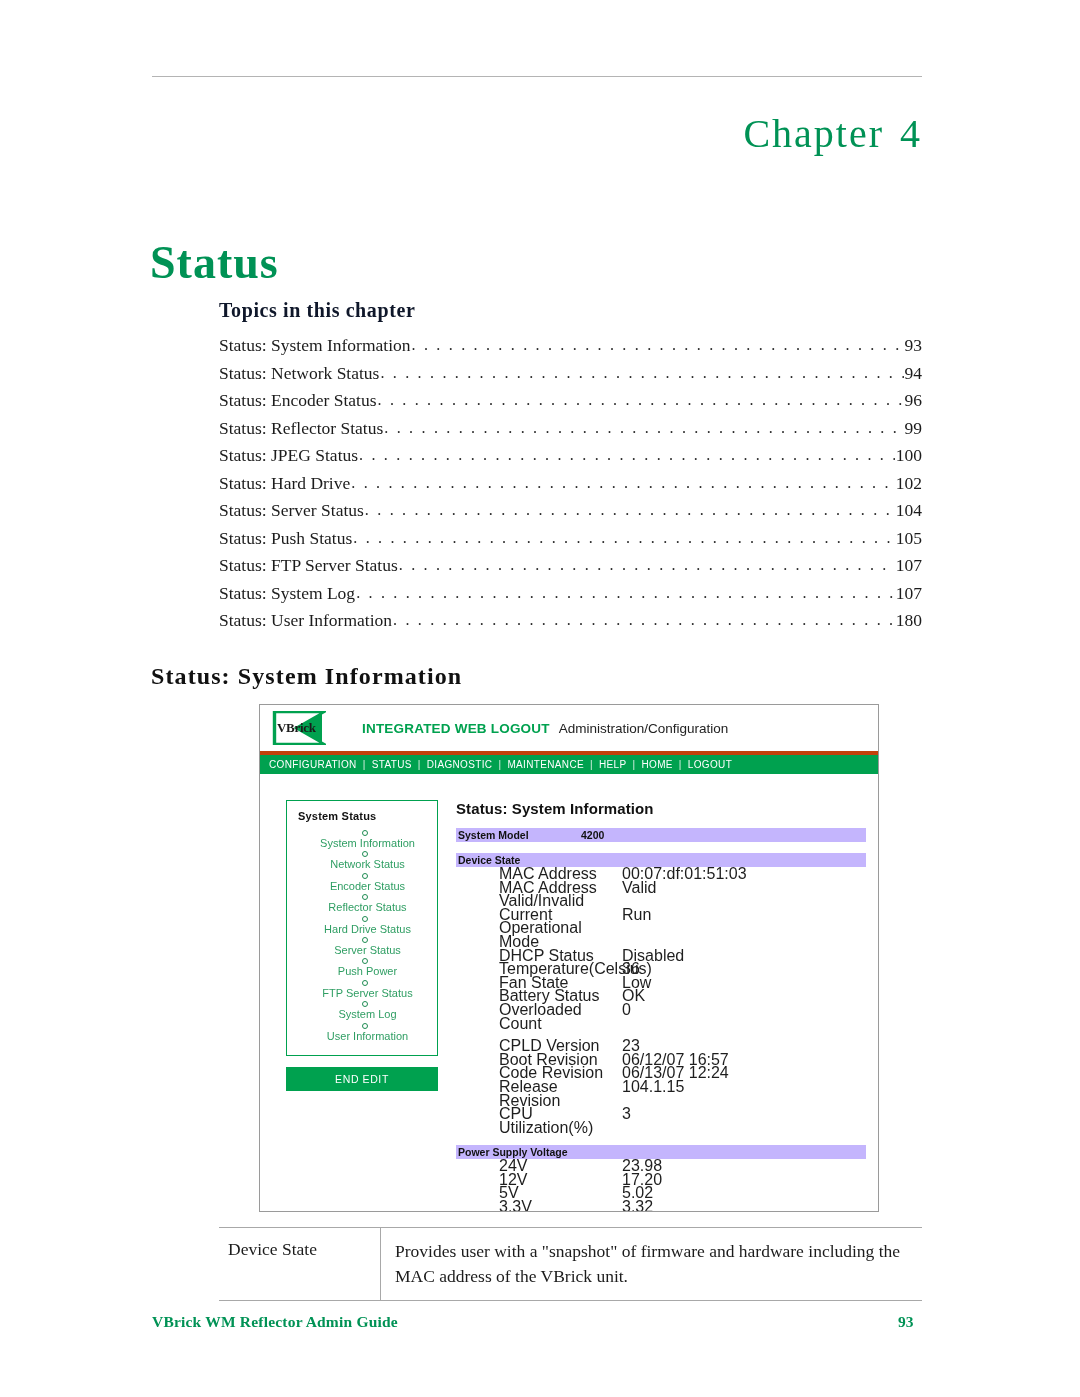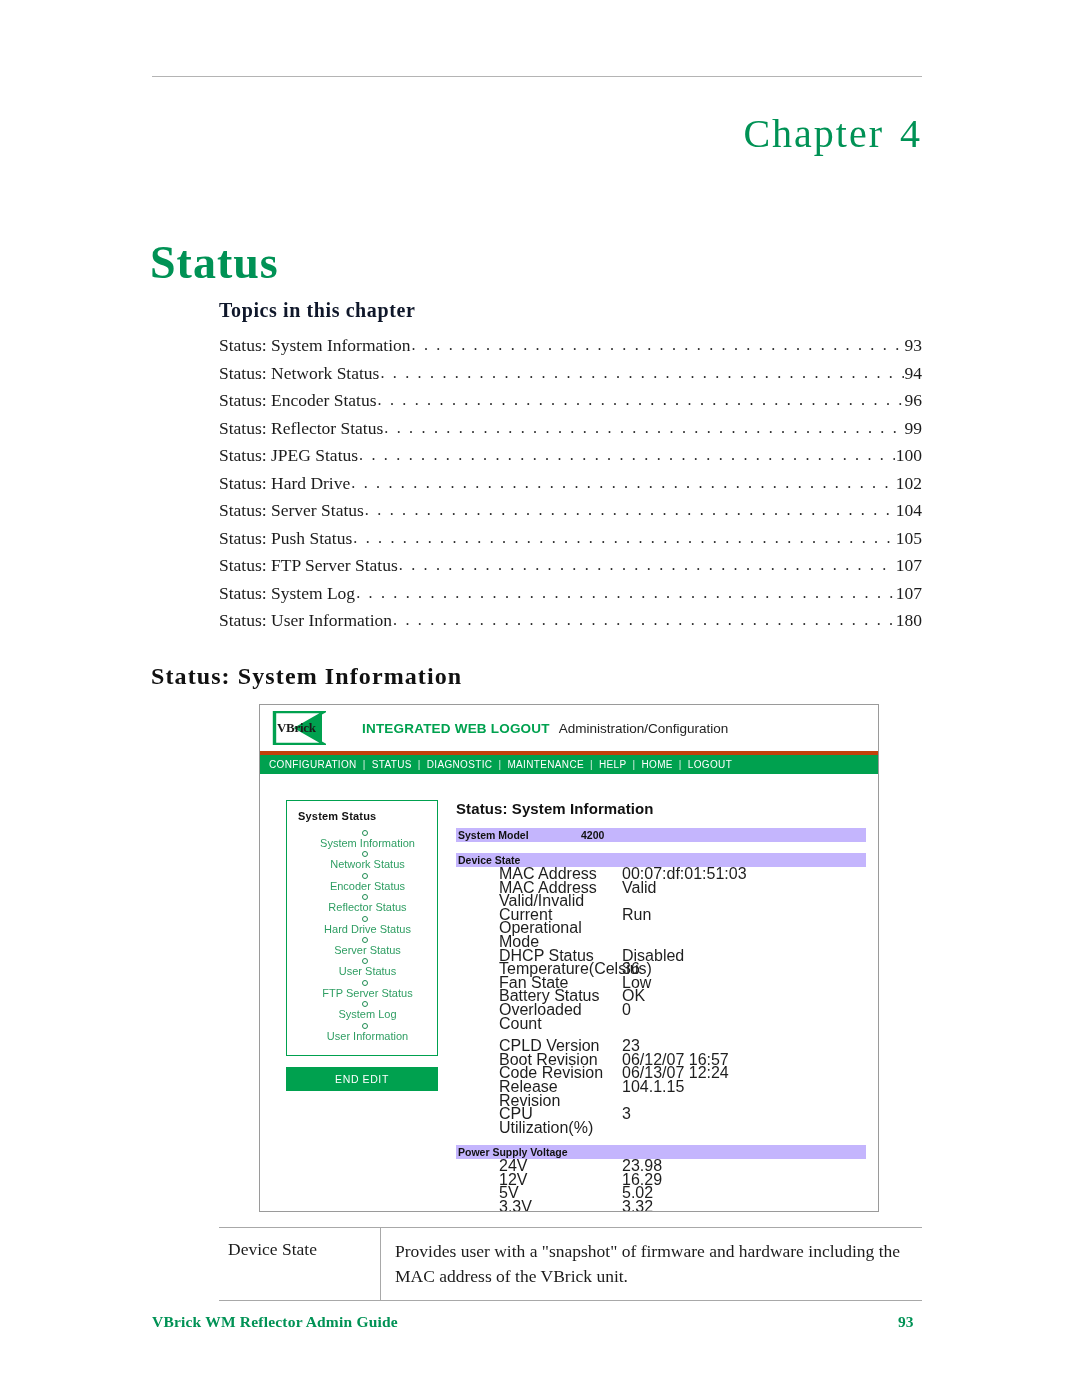--- a/index.html
+++ b/index.html
@@ -458,21 +458,21 @@
             <div class="side-item">
               <span class="side-bullet"></span>
               <span>Hard Drive Status</span>
             </div>
             <div class="side-item">
               <span class="side-bullet"></span>
               <span>Server Status</span>
             </div>
             <div class="side-item">
               <span class="side-bullet"></span>
-              <span>User Status</span>
+              <span>Push Power</span>
             </div>
             <div class="side-item">
               <span class="side-bullet"></span>
               <span>FTP Server Status</span>
             </div>
             <div class="side-item">
               <span class="side-bullet"></span>
               <span>System Log</span>
             </div>
             <div class="side-item">
@@ -556,21 +556,21 @@
       <div class="gap"></div>
 
       <div class="grey-band">Power Supply Voltage</div>
       <div id="power-rows">
           <div class="kv-row">
             <span class="k">24V</span>
             <span class="v">23.98</span>
           </div>
           <div class="kv-row">
             <span class="k">12V</span>
-            <span class="v">16.29</span>
+            <span class="v">17.20</span>
           </div>
           <div class="kv-row">
             <span class="k">5V</span>
             <span class="v">5.02</span>
           </div>
           <div class="kv-row">
             <span class="k">3.3V</span>
             <span class="v">3.32</span>
           </div>
           <div class="kv-row">

